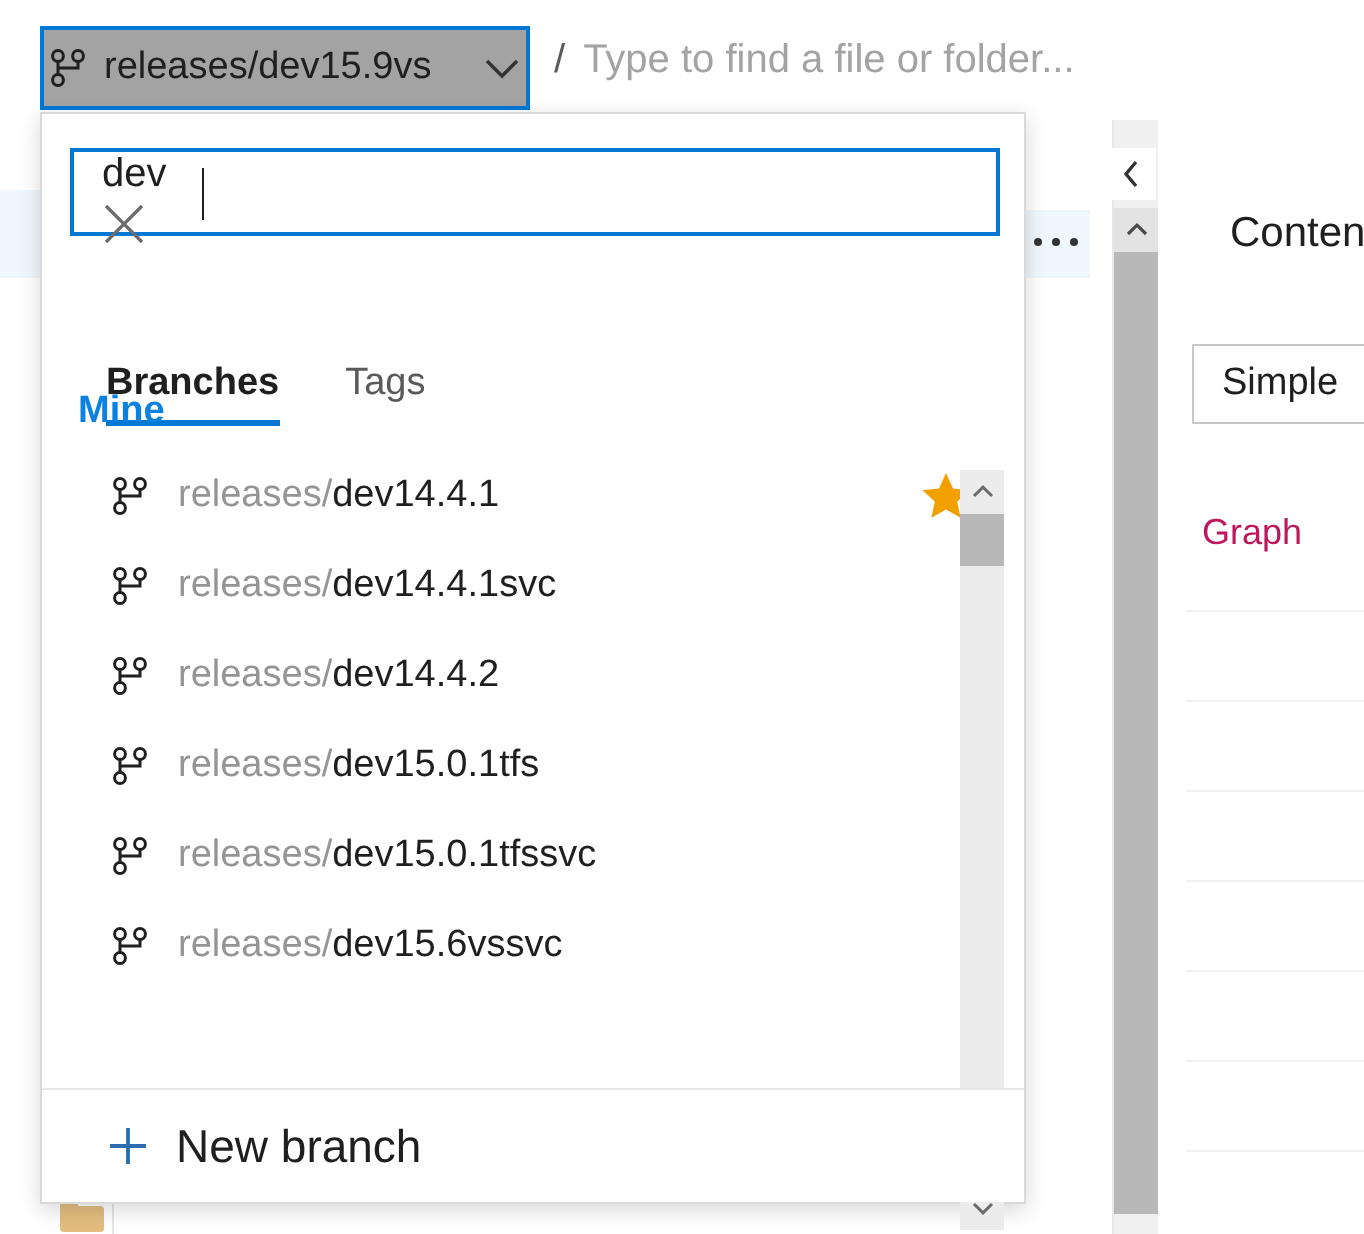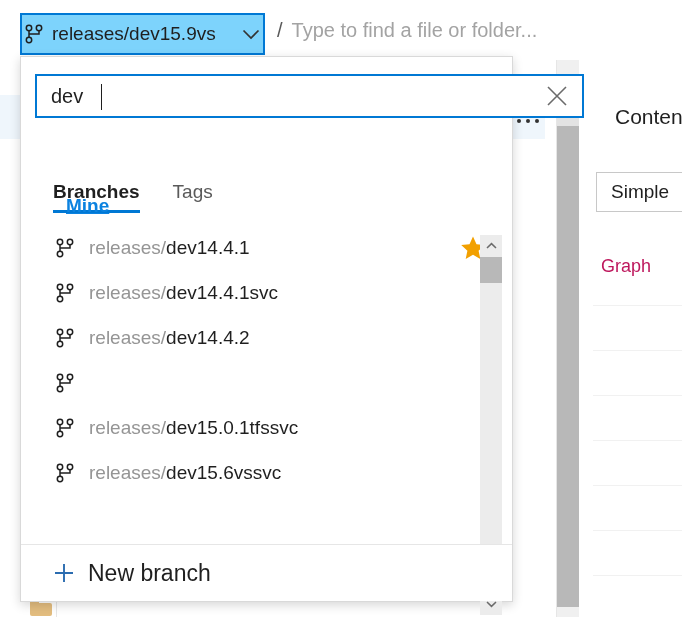--- a/index.html
+++ b/index.html
@@ -214,21 +214,21 @@
     background: #ffffff;
   }
   .branch-select {
     position: absolute;
     left: 20px;
     top: 13px;
     width: 245px;
     height: 42px;
     box-sizing: border-box;
     border: 2px solid #0078d4;
-    background: #7dd3fc;
+    background: #a3a3a3;
     display: flex;
     align-items: center;
     padding: 0 3px;
     gap: 9px;
   }
   .branch-select .branch-text {
     font-size: 19px;
     color: #1f1f1f;
     white-space: nowrap;
     flex: 1;
@@ -257,26 +257,27 @@
     box-sizing: border-box;
     background: #ffffff;
     border: 1px solid #d9d9d9;
     box-shadow: 0 3px 10px rgba(0,0,0,0.16);
     z-index: 20;
   }
   .search-wrap {
     position: absolute;
     left: 14px;
     top: 17px;
-    width: 549px;
+    width: 465px;
     height: 44px;
     box-sizing: border-box;
     border: 2px solid #0078d4;
     background: #ffffff;
     display: flex;
+    flex-direction: column;
   }
   .search-input {
     flex: 1;
     border: none;
     outline: none;
     background: transparent;
     font-family: "Liberation Sans", sans-serif;
     font-size: 20px;
     color: #1f1f1f;
     padding: 0 14px;
@@ -334,22 +335,21 @@
     left: 0;
     top: 128px;
     right: 0;
     bottom: 56px;
     overflow: hidden;
   }
   .group-header {
     font-size: 19px;
     font-weight: bold;
     color: #0b82e0;
-    padding: 10px 0 8px 45px;
-    text-decoration: underline;
+    padding: 10px 0 8px 18px;
   }
   .branch-row {
     display: flex;
     align-items: center;
     height: 45px;
     padding: 0 0 0 33px;
     cursor: pointer;
   }
   .branch-row .b-icon {
     width: 22px;
@@ -561,20 +561,21 @@
         <div class="branch-row">
           <span class="b-icon">
             <svg width="18" height="20" viewBox="0 0 18 20">
               <circle cx="4" cy="4" r="2.7" fill="none" stroke="#1f1f1f" stroke-width="1.5"></circle>
               <circle cx="4" cy="16" r="2.7" fill="none" stroke="#1f1f1f" stroke-width="1.5"></circle>
               <circle cx="14" cy="4" r="2.7" fill="none" stroke="#1f1f1f" stroke-width="1.5"></circle>
               <path d="M4 6.7 V13.3" fill="none" stroke="#1f1f1f" stroke-width="1.5"></path>
               <path d="M14 6.7 V10 H4" fill="none" stroke="#1f1f1f" stroke-width="1.5"></path>
             </svg>
           </span>
+          <span class="b-label"><span class="b-prefix">releases/</span><span>dev15.0.1tfs</span></span>
           <span class="star"></span>
         </div>
         <div class="branch-row">
           <span class="b-icon">
             <svg width="18" height="20" viewBox="0 0 18 20">
               <circle cx="4" cy="4" r="2.7" fill="none" stroke="#1f1f1f" stroke-width="1.5"></circle>
               <circle cx="4" cy="16" r="2.7" fill="none" stroke="#1f1f1f" stroke-width="1.5"></circle>
               <circle cx="14" cy="4" r="2.7" fill="none" stroke="#1f1f1f" stroke-width="1.5"></circle>
               <path d="M4 6.7 V13.3" fill="none" stroke="#1f1f1f" stroke-width="1.5"></path>
               <path d="M14 6.7 V10 H4" fill="none" stroke="#1f1f1f" stroke-width="1.5"></path>

